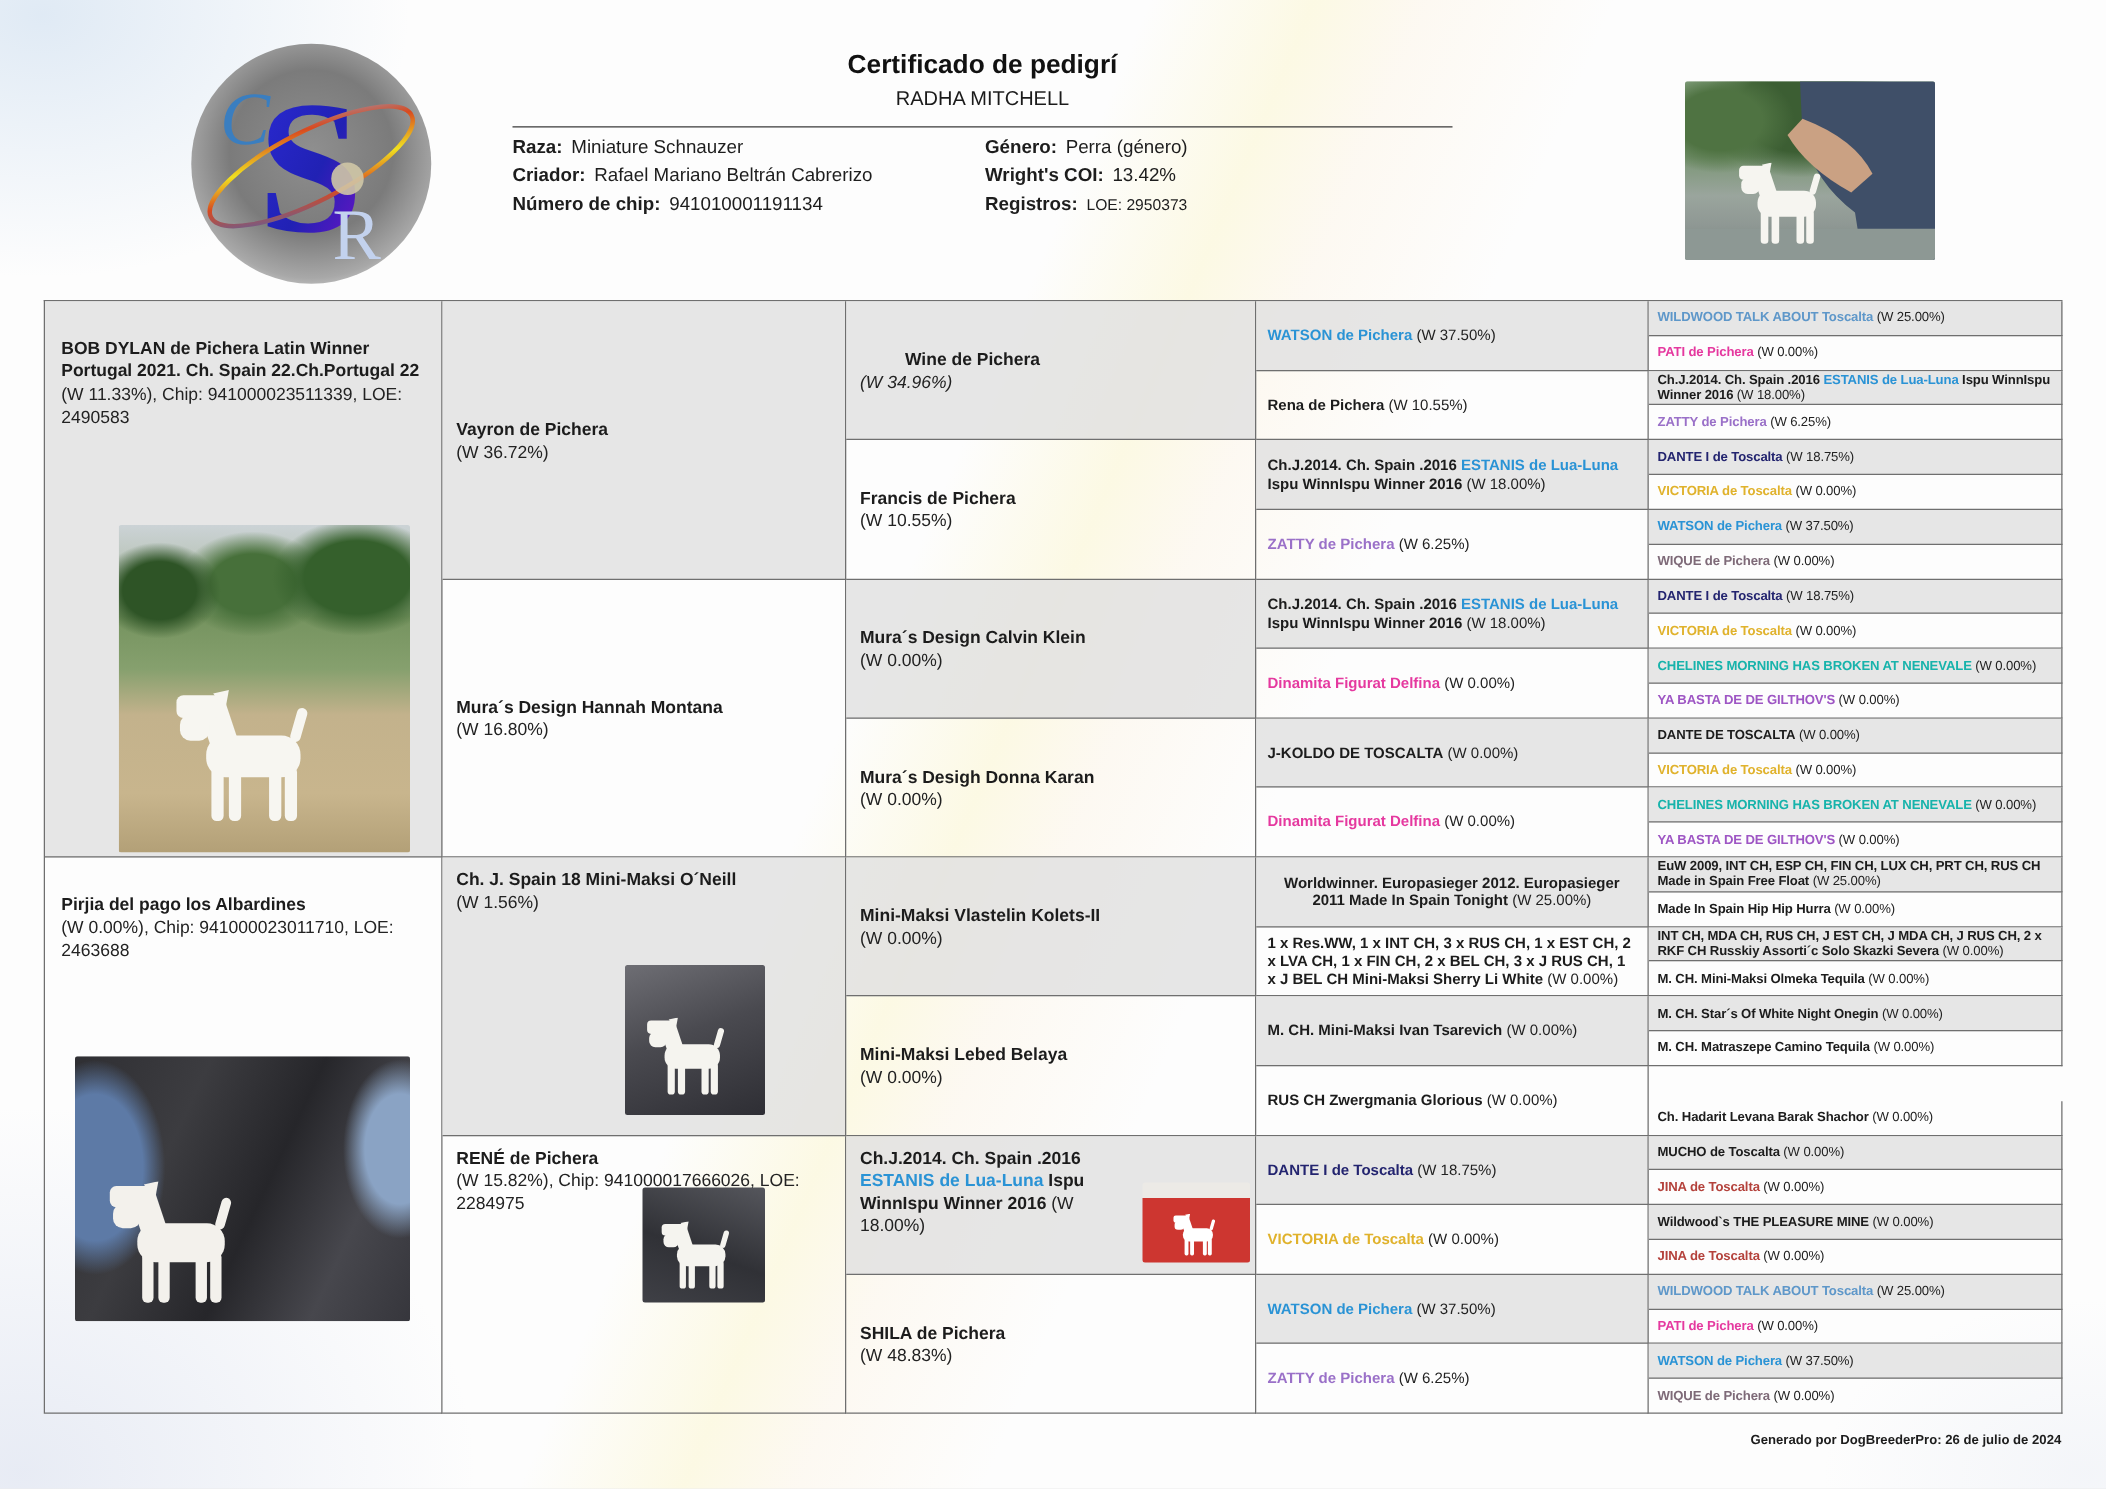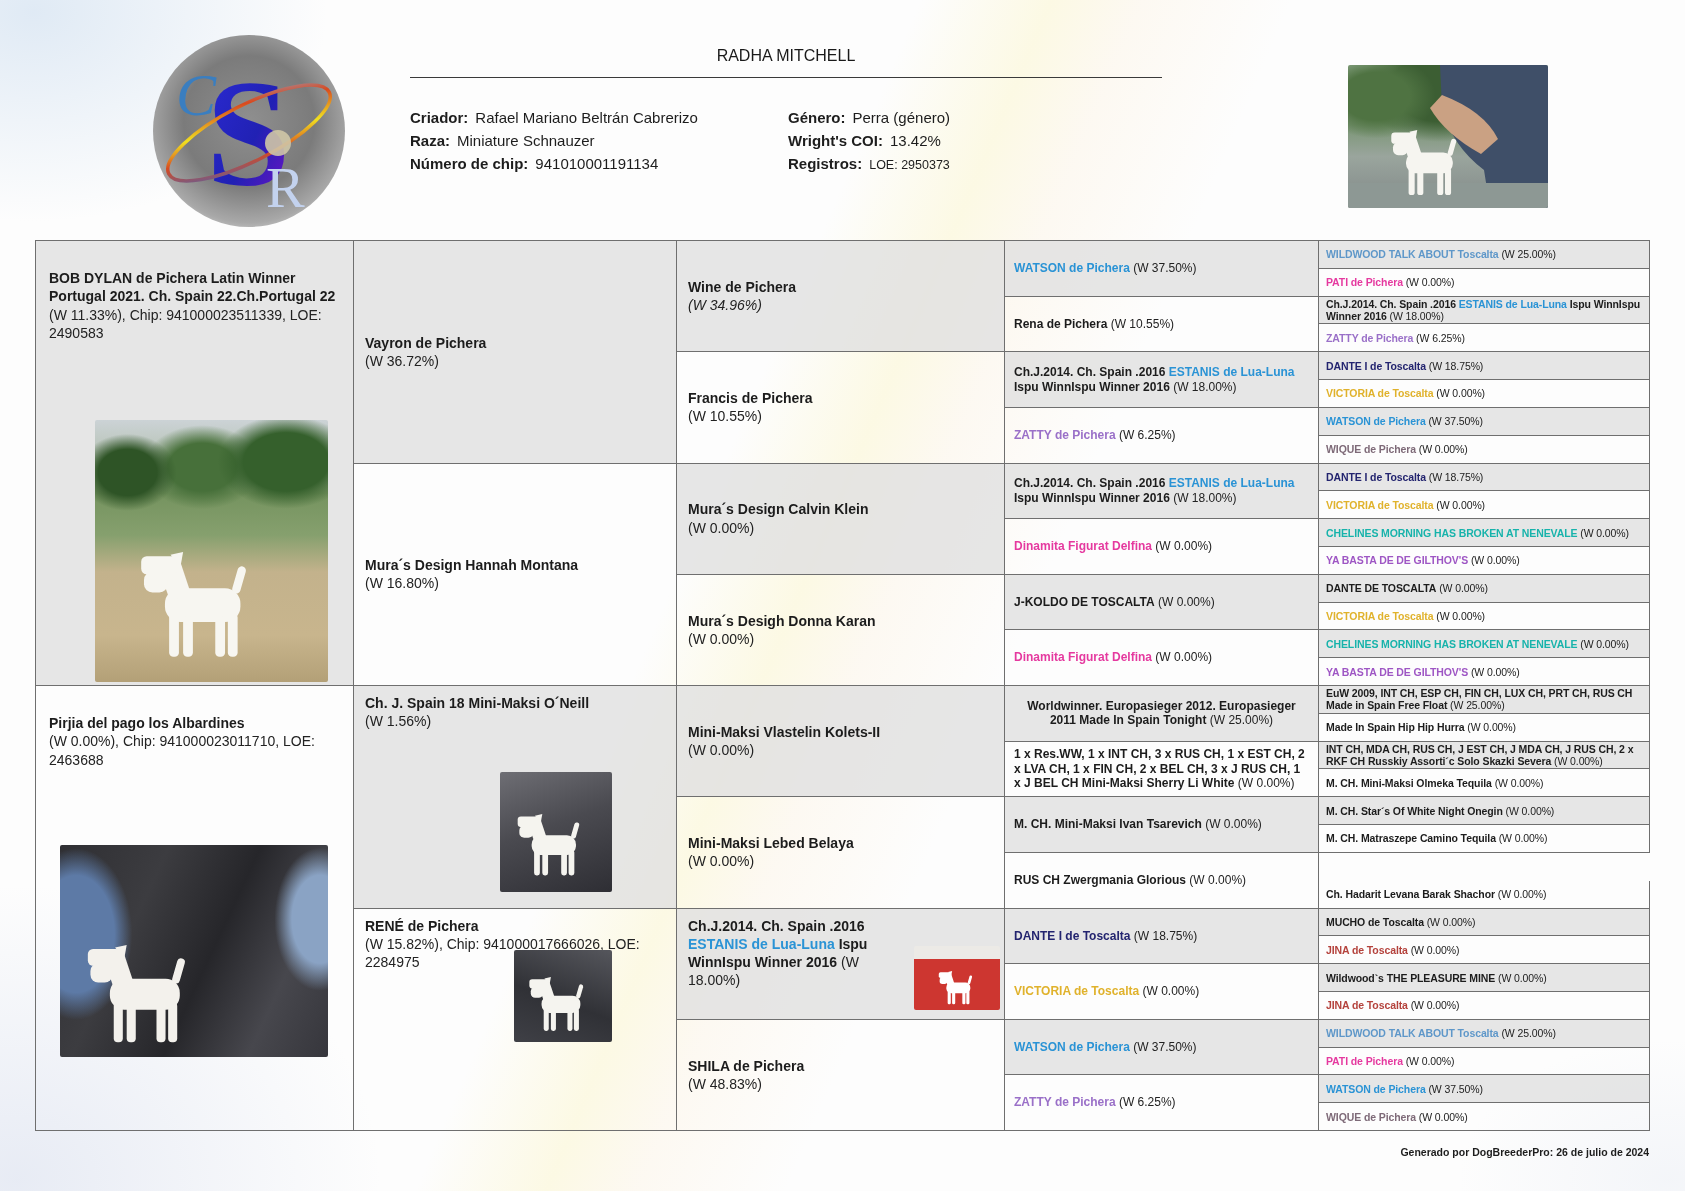--- a/index.html
+++ b/index.html
@@ -131,30 +131,31 @@
       <circle cx="101" cy="98" r="96" fill="url(#sph)"></circle>
       <text x="28" y="82" font-size="60" font-style="italic" font-family="Liberation Serif,serif" fill="#3a7ec0">C</text>
       <text x="58" y="152" font-size="152" font-weight="bold" font-family="Liberation Serif,serif" fill="url(#sgrad)">S</text>
       <text x="118" y="174" font-size="58" font-family="Liberation Serif,serif" fill="#c3d2ee">R</text>
       <ellipse cx="101" cy="100" rx="90" ry="28" fill="none" stroke="url(#orbit)" stroke-width="3.5" transform="rotate(-27 101 100)"></ellipse>
       <circle cx="130" cy="110" r="13" fill="#cfc6a6" opacity=".9"></circle>
     </svg>
   </div>
 
   <div class="title-block">
+    <div class="title">Certificado de pedigrí</div>
     <div class="subtitle">RADHA MITCHELL</div>
     <div class="rule"></div>
   </div>
 
   <div class="info info-left">
     <div class="row">
+      <span class="lbl">Raza:</span><span>Miniature Schnauzer</span>
+    </div>
+    <div class="row">
       <span class="lbl">Criador:</span><span>Rafael Mariano Beltrán Cabrerizo</span>
-    </div>
-    <div class="row">
-      <span class="lbl">Raza:</span><span>Miniature Schnauzer</span>
     </div>
     <div class="row">
       <span class="lbl">Número de chip:</span><span>941010001191134</span>
     </div>
   </div>
 
   <div class="info info-right">
     <div class="row">
       <span class="lbl">Género:</span><span>Perra (género)</span>
     </div>
@@ -190,21 +191,21 @@
       <div class="cell col-2" style="grid-area: 9 / 2 / span 8;">
         <div class="cell-text"><span class="sg" style="color: rgb(28, 28, 28);">Mura´s Design Hannah Montana</span><span class="sg-r2" style="color: rgb(34, 34, 34);">(W 16.80%)</span></div>
       </div>
       <div class="cell col-2 shade top" style="grid-area: 17 / 2 / span 8;">
         <div class="cell-text"><span class="sg" style="color: rgb(28, 28, 28);">Ch. J. Spain 18  Mini-Maksi O´Neill</span><span class="sg-r2" style="color: rgb(34, 34, 34);">(W 1.56%)</span></div>
       </div>
       <div class="cell col-2 top" style="grid-area: 25 / 2 / span 8;">
         <div class="cell-text"><span class="sg" style="color: rgb(28, 28, 28);">RENÉ de Pichera</span><span class="sg-r2" style="color: rgb(34, 34, 34);">(W 15.82%), Chip: 941000017666026, LOE: 2284975</span></div>
       </div>
       <div class="cell col-3 shade" style="grid-area: 1 / 3 / span 4;">
-        <div class="cell-text"><span class="sg" style="color: rgb(28, 28, 28);">Wine de Pichera</span><span class="sg-r2" style="color: rgb(34, 34, 34); font-style: italic;">(W 34.96%)</span></div>
+        <div class="cell-text"><span class="sg" style="color: rgb(28, 28, 28); margin-left: 36px;">Wine de Pichera</span><span class="sg-r2" style="color: rgb(34, 34, 34); font-style: italic;">(W 34.96%)</span></div>
       </div>
       <div class="cell col-3" style="grid-area: 5 / 3 / span 4;">
         <div class="cell-text"><span class="sg" style="color: rgb(28, 28, 28);">Francis de Pichera</span><span class="sg-r2" style="color: rgb(34, 34, 34);">(W 10.55%)</span></div>
       </div>
       <div class="cell col-3 shade" style="grid-area: 9 / 3 / span 4;">
         <div class="cell-text"><span class="sg" style="color: rgb(28, 28, 28);">Mura´s Design Calvin Klein</span><span class="sg-r2" style="color: rgb(34, 34, 34);">(W 0.00%)</span></div>
       </div>
       <div class="cell col-3" style="grid-area: 13 / 3 / span 4;">
         <div class="cell-text"><span class="sg" style="color: rgb(28, 28, 28);">Mura´s Desigh Donna Karan</span><span class="sg-r2" style="color: rgb(34, 34, 34);">(W 0.00%)</span></div>
       </div>

